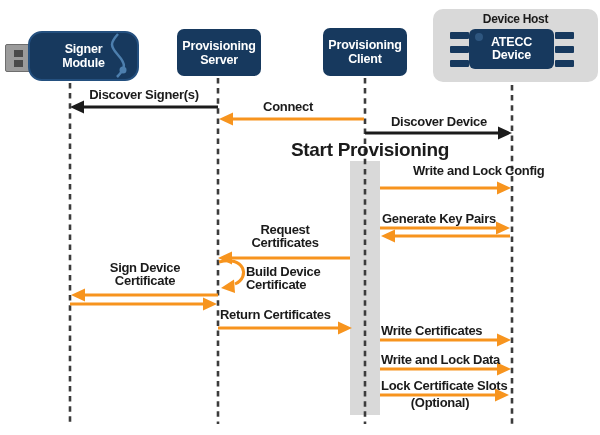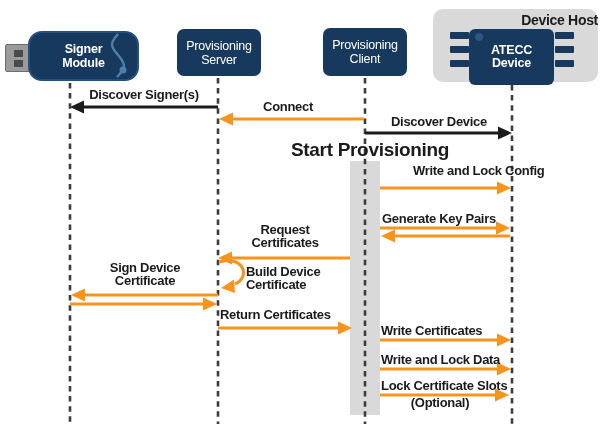--- a/index.html
+++ b/index.html
@@ -39,40 +39,40 @@
   .msg.left { transform: none; text-align: left; }
   .msg.big  { font-size: 19px; }
 
   
   .navybox {
     position: absolute;
     background: var(--navy);
     border-radius: 7px;
     color: #fff;
     display: flex; align-items: center; justify-content: center;
-    font-weight: normal; font-size: 12.5px; line-height: 14px;
+    font-weight: bold; font-size: 12.5px; line-height: 14px;
     letter-spacing: -0.2px;
     text-align: center; white-space: pre-line;
     z-index: 4;
   }
 
   .host-panel {
     position: absolute;
     left: 433px; top: 9px; width: 165px; height: 73px;
     background: var(--panel);
     border-radius: 10px;
     z-index: 3;
   }
   .host-title {
     position: absolute; left: 0; top: 3px; width: 100%;
-    text-align: right; font-weight: bold; font-size: 14px;
+    text-align: center; font-weight: bold; font-size: 12px;
     letter-spacing: -0.3px; color: var(--ink);
   }
   .chip-body {
-    position: absolute; left: 36px; top: 20px; width: 85px; height: 56px;
+    position: absolute; left: 36px; top: 20px; width: 85px; height: 40px;
     background: var(--navy); border-radius: 6px;
     display: flex; align-items: center; justify-content: center;
     color: #fff; font-weight: bold; font-size: 12.5px; line-height: 13.5px;
     letter-spacing: -0.2px; text-align: center; white-space: pre-line;
     z-index: 2;
   }
   .chip-dot {
     position: absolute; left: 42px; top: 24px; width: 8px; height: 8px;
     border-radius: 50%; background: #2e567f; z-index: 3;
   }

